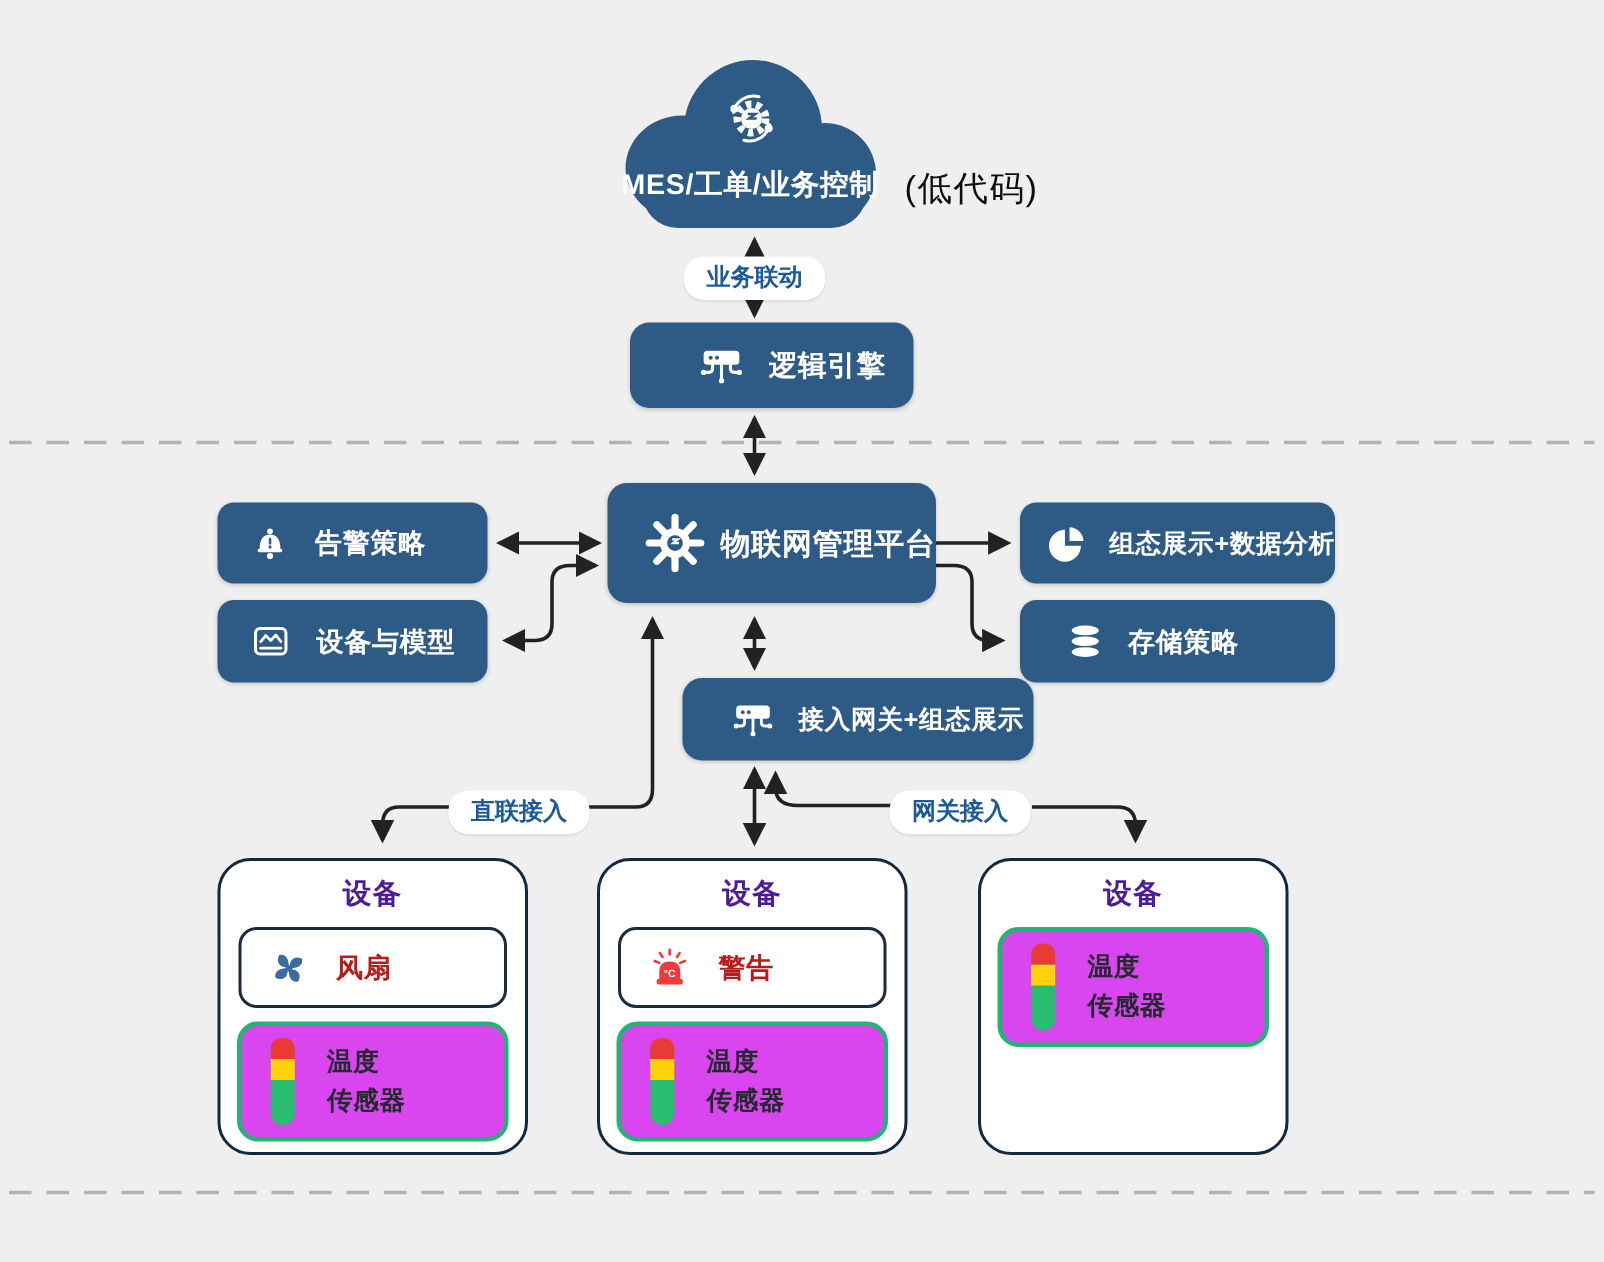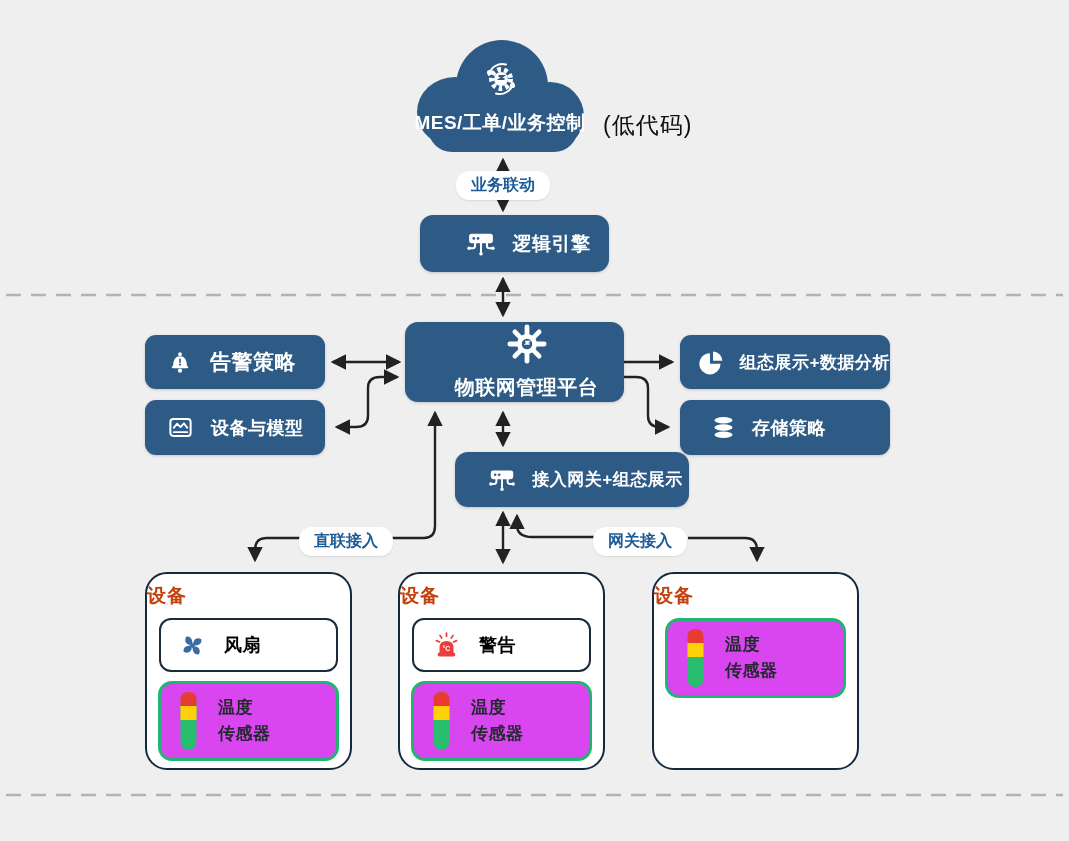--- a/index.html
+++ b/index.html
@@ -42,36 +42,36 @@
     position:absolute;left:603px;top:110px;z-index:2;
     color:#0e0e0e;font-weight:normal;font-size:23px;letter-spacing:1px;
   }
 
   .device-card{
     position:absolute;z-index:2;top:572px;width:207px;height:198px;
     background:#ffffff;border:2.5px solid #13293f;border-radius:22px;
     box-sizing:border-box;
   }
   .device-title{
-    text-align:left;margin-top:9px;
-    color:#c2410c;font-weight:bold;font-size:19px;letter-spacing:1px;
+    text-align:center;margin-top:9px;
+    color:#4c1d95;font-weight:bold;font-size:19px;letter-spacing:1px;
   }
   .component-box{
     margin:9px 12px 0 12px;height:54px;
     border:2px solid #1b2b3a;border-radius:12px;
     display:flex;align-items:center;gap:18px;padding-left:18px;
     box-sizing:border-box;background:#fff;
   }
   .sensor-box{
     margin:9px 11px 0 11px;height:80px;
     border:3px solid #21b573;border-radius:14px;
     display:flex;align-items:center;gap:20px;padding-left:18px;
     box-sizing:border-box;background:#d946ef;
   }
-  .inner-label{color:#000000;font-weight:bold;font-size:18px;letter-spacing:.5px;}
+  .inner-label{color:#b91c1c;font-weight:bold;font-size:18px;letter-spacing:.5px;}
   .sensor-label{color:#23292e;font-weight:bold;font-size:17px;line-height:1.55;letter-spacing:.5px;}
 </style>
 </head>
 <body>
 
 <div id="stage">
 
   <svg id="connectors" width="1069" height="841" viewBox="0 0 1069 841">
     <defs>
       <marker id="ah" viewBox="0 0 10 10" refX="8.5" refY="5" markerWidth="6.5" markerHeight="6.5" orient="auto-start-reverse">
@@ -146,21 +146,21 @@
         <path d="M13 19 v3 q0 3 -3 3 h-2"></path>
         <path d="M27 19 v3 q0 3 3 3 h2"></path>
       </g>
       <circle cx="20" cy="31.5" r="2.1" fill="#ffffff"></circle>
       <circle cx="6" cy="25" r="2.1" fill="#ffffff"></circle>
       <circle cx="34" cy="25" r="2.1" fill="#ffffff"></circle>
     </svg>
     <span class="nlabel" style="font-size:19px;">逻辑引擎</span>
   </div>
 
-  <div class="node" style="left:405px;top:322px;width:195px;height:80px;border-radius:13px;justify-content:center;gap:9px;flex-direction:column;">
+  <div class="node" style="left:405px;top:322px;width:195px;height:80px;border-radius:13px;justify-content:center;gap:9px;">
     <svg width="42" height="42" viewBox="0 0 44 44">
       <g stroke="#ffffff" stroke-width="5" stroke-linecap="round">
         <path d="M22 4 V12"></path>
           <path d="M22 32 V40"></path>
         <path d="M4 22 H12"></path>
           <path d="M32 22 H40"></path>
         <path d="M9.3 9.3 L15 15"></path>
           <path d="M29 29 L34.7 34.7"></path>
         <path d="M34.7 9.3 L29 15"></path>
           <path d="M15 29 L9.3 34.7"></path>
@@ -174,21 +174,21 @@
 
   <div class="node" style="left:145px;top:335px;width:180px;height:54px;padding-left:22px;gap:17px;box-sizing:border-box;">
     <svg width="26" height="28" viewBox="0 0 30 30">
       <circle cx="15" cy="6" r="2.2" fill="#ffffff"></circle>
       <path d="M7 20 Q7 8.5 15 8.5 Q23 8.5 23 20 Z" fill="#ffffff"></path>
       <rect x="5.5" y="19.5" width="19" height="2.6" rx="1.3" fill="#ffffff"></rect>
       <circle cx="15" cy="25" r="2.4" fill="#ffffff"></circle>
       <rect x="14.1" y="11" width="1.9" height="5.2" rx="0.9" fill="#2d5b86"></rect>
       <circle cx="15" cy="18" r="1.2" fill="#2d5b86"></circle>
     </svg>
-    <span class="nlabel" style="font-size:21px;">告警策略</span>
+    <span class="nlabel" style="font-size:18px;">告警策略</span>
   </div>
 
   <div class="node" style="left:145px;top:400px;width:180px;height:55px;padding-left:22px;gap:17px;box-sizing:border-box;">
     <svg width="27" height="27" viewBox="0 0 32 32">
       <rect x="4" y="6" width="24" height="20" rx="3.5" stroke="#ffffff" stroke-width="2.4" fill="none"></rect>
       <path d="M7.5 17 L12 11.5 L16 15.5 L20 11 L24.5 17" stroke="#ffffff" stroke-width="2.2" fill="none" stroke-linejoin="round"></path>
       <path d="M8 21.5 H24" stroke="#ffffff" stroke-width="2.2" stroke-linecap="round"></path>
     </svg>
     <span class="nlabel" style="font-size:18px;">设备与模型</span>
   </div>

